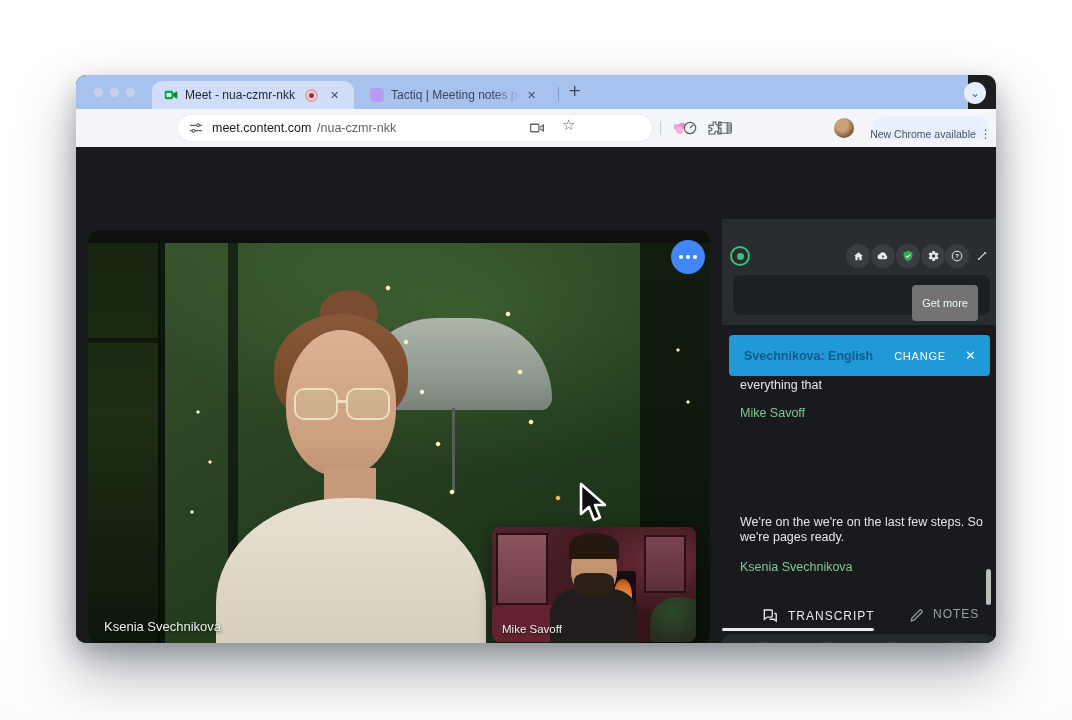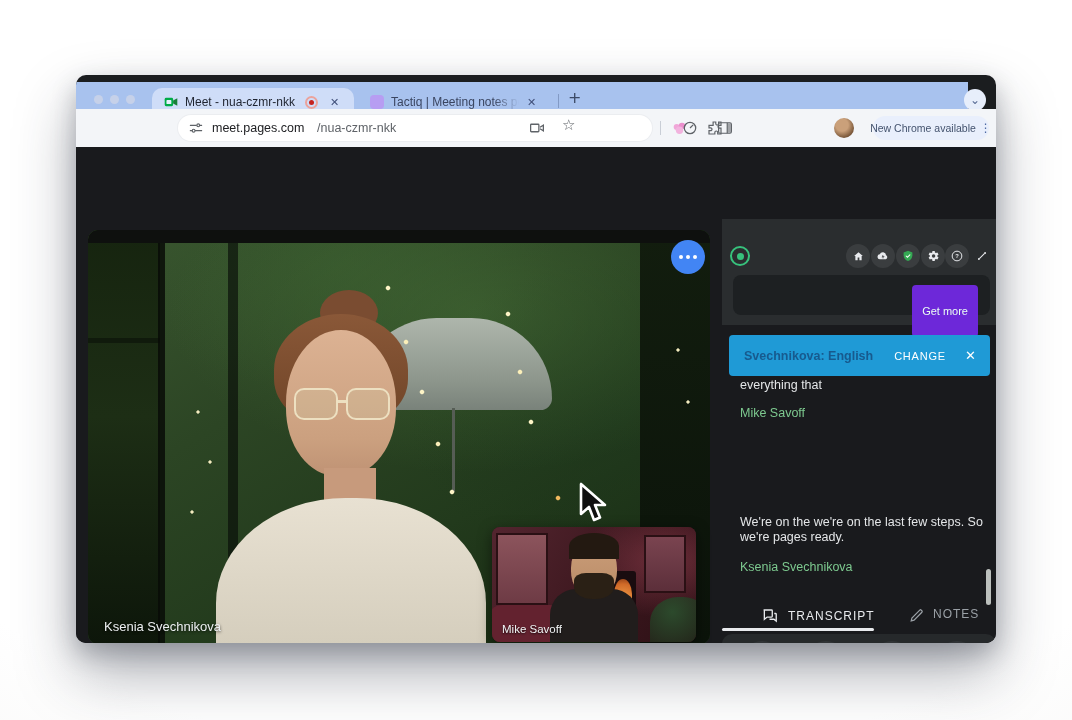--- a/index.html
+++ b/index.html
@@ -12,38 +12,38 @@
   .abs{position:absolute}
   .glyph{font-family:"DejaVu Sans","Liberation Sans",sans-serif;line-height:1}
   #stage{position:absolute;left:0;top:0;width:1072px;height:720px}
 
   
   #win{
     left:76px;top:75px;width:920px;height:568px;border-radius:10px;overflow:hidden;
     box-shadow:0 30px 60px rgba(40,45,60,.38), 0 10px 24px rgba(40,45,60,.28);
     background:#1b1d1f;
   }
-  #tabstrip{left:0;top:7px;width:892px;height:34px;background:#a8c2ee}
+  #tabstrip{left:0;top:0;width:892px;height:34px;background:#a8c2ee}
   .tdot{width:9px;height:9px;border-radius:50%;background:#c6d1e9;top:13px}
   .tab-active{left:76px;top:6px;width:202px;height:28px;background:#cfddf8;border-radius:10px 10px 0 0;display:flex;align-items:center}
   .tab-inactive{left:284px;top:6px;width:198px;height:28px;display:flex;align-items:center}
   .tab-title{font-size:12px;color:#1f2430;white-space:nowrap;overflow:hidden}
   .tab-title.dim{color:#3a4560;max-width:128px;-webkit-mask-image:linear-gradient(90deg,#000 80%,transparent)}
   .favicon{width:14px;height:14px;border-radius:3px;flex:0 0 auto}
   .close-x{font-size:11px;color:#41507a;cursor:default}
   #rec-ind{width:13px;height:13px;border-radius:50%;border:2px solid #eba39c;box-sizing:border-box;position:relative}
   #rec-ind::after{content:"";position:absolute;left:2px;top:2px;width:5px;height:5px;border-radius:50%;background:#c5221f}
   #newtab-chevron{left:888px;top:7px;width:22px;height:22px;border-radius:50%;background:#e7eefb;color:#5a6d96;font-size:12px;display:flex;align-items:center;justify-content:center}
 
   #toolbar{left:0;top:34px;width:920px;height:38px;background:#f3f5f8}
   .navg{font-size:16px;color:#474b50;top:44px}
   #urlbar{left:102px;top:40px;width:474px;height:26px;border-radius:13px;background:#ffffff;box-shadow:0 0 0 1px rgba(0,0,0,.03)}
   .url-host{font-size:12.5px;color:#202124}
   .url-path{font-size:12.5px;color:#5f6368}
-  #new-chrome{left:797px;top:41px;width:116px;height:24px;border-radius:12px;background:#e9effc;display:flex;align-items:center;justify-content:center;gap:4px}
+  #new-chrome{left:797px;top:41px;width:116px;height:24px;border-radius:12px;background:#e9effc;display:flex;align-items:flex-end;justify-content:center;gap:4px}
   #new-chrome span.lbl{font-size:10.5px;color:#44536e;white-space:nowrap}
   #avatar{left:758px;top:43px;width:20px;height:20px;border-radius:50%;background:radial-gradient(circle at 40% 35%, #caa07a 0 35%, #7d5a3c 70%, #553b26 100%)}
   .ext-divider{left:584px;top:46px;width:1px;height:14px;background:#c9ced6}
 
   
   #content{left:0;top:72px;width:920px;height:496px;background:#191a1d}
 
   #video{left:12px;top:83px;width:622px;height:414px;border-radius:10px;overflow:hidden;background:#203a1d}
   .scene-base{left:0;top:0;width:622px;height:414px;
     background:
@@ -105,21 +105,21 @@
   .pip-beard{left:82px;top:46px;width:40px;height:26px;border-radius:30% 30% 46% 46%;background:#2a2015}
   .pip-name{left:10px;bottom:7px;font-size:11.5px;color:#f1f3f4;text-shadow:0 1px 2px rgba(0,0,0,.8)}
 
   
   #side-strip{left:646px;top:72px;width:274px;height:106px;background:#2a2d2f}
   .sicon{width:24px;height:24px;border-radius:50%;background:#3a3d3f;top:97px;display:flex;align-items:center;justify-content:center}
   #tq-logo{left:654px;top:99px;width:20px;height:20px;border-radius:50%;border:2.5px solid #37c17c;box-sizing:border-box;display:flex;align-items:center;justify-content:center}
   #tq-logo i{width:7px;height:7px;border-radius:50%;background:#37c17c}
   #quota-card{left:657px;top:128px;width:257px;height:40px;border-radius:8px;background:#1d2022;display:flex;align-items:center}
   #quota-text{margin-left:36px;width:150px;text-align:center;font-size:11.5px;line-height:14px;color:#e8eaed}
-  #get-more{position:absolute;right:12px;top:10px;height:20px;padding:16px 10px;border-radius:4px;background:#6d28d9;display:flex;align-items:center;font-size:11px;color:#eafef2}
+  #get-more{position:absolute;right:12px;top:10px;height:20px;padding:8px 10px;border-radius:4px;background:#737373;display:flex;align-items:center;font-size:11px;color:#eafef2}
   #banner{left:653px;top:188px;width:261px;height:41px;border-radius:4px;background:#1f9ad6;display:flex;align-items:center}
   #banner .status{margin-left:15px;font-size:12.5px;font-weight:bold;color:#175a8e}
   #banner .change{position:absolute;right:44px;font-size:11px;font-weight:normal;letter-spacing:.8px;color:#ffffff}
   #banner .bx{position:absolute;right:14px;font-size:13px;color:#ffffff}
   .tr-speaker{left:664px;width:248px;font-size:12.5px;color:#7dc98f}
   .tr-text{left:664px;width:250px;font-size:12.5px;line-height:14.5px;color:#e4e6e8}
   #side-scrollbar{left:910px;top:422px;width:5px;height:36px;border-radius:3px;background:#bcc0bd}
   .pane-tab-label{font-size:12px;font-weight:normal;letter-spacing:1px}
   #tab-underline{left:646px;top:481px;width:152px;height:2.5px;background:#e8eaed;border-radius:2px}
   #side-bottom{left:646px;top:487px;width:274px;height:57px;border-radius:10px;background:#26292b}
@@ -167,21 +167,21 @@
     </div>
 
     <div id="urlbar" class="abs">
       <svg class="abs" style="left:10px;top:5px" width="16" height="16" viewBox="0 0 24 24">
         <g stroke="#5f6368" stroke-width="1.7" fill="none" stroke-linecap="round">
           <path d="M3.5 8h9M17.8 8h2.7M3.5 16h2.7M11 16h9.5"></path>
           <circle cx="15.4" cy="8" r="2.1"></circle>
             <circle cx="8.4" cy="16" r="2.1"></circle>
         </g>
       </svg>
-      <span class="abs url-host" style="left:34px;top:6px">meet.pages.com</span>
+      <span class="abs url-host" style="left:34px;top:6px">meet.content.com</span>
       <span class="abs url-path" style="left:139px;top:6px">/nua-czmr-nkk</span>
       <svg class="abs" style="left:350px;top:4px" width="18" height="18" viewBox="0 0 24 24">
         <path d="M4.5 7h9a1 1 0 011 1v8a1 1 0 01-1 1h-9a1 1 0 01-1-1V8a1 1 0 011-1z" fill="none" stroke="#5f6368" stroke-width="1.7"></path>
         <path d="M16 13l4.5 2.7V8.3L16 11" fill="none" stroke="#5f6368" stroke-width="1.7"></path>
       </svg>
       <span class="abs glyph" style="left:384px;top:3px;font-size:15px;color:#5f6368">☆</span>
     </div>
 
     <svg class="abs" style="left:595px;top:45px" width="17" height="17" viewBox="0 0 24 24">
       <circle cx="8" cy="10" r="4.2" fill="#f0a6d8"></circle>

